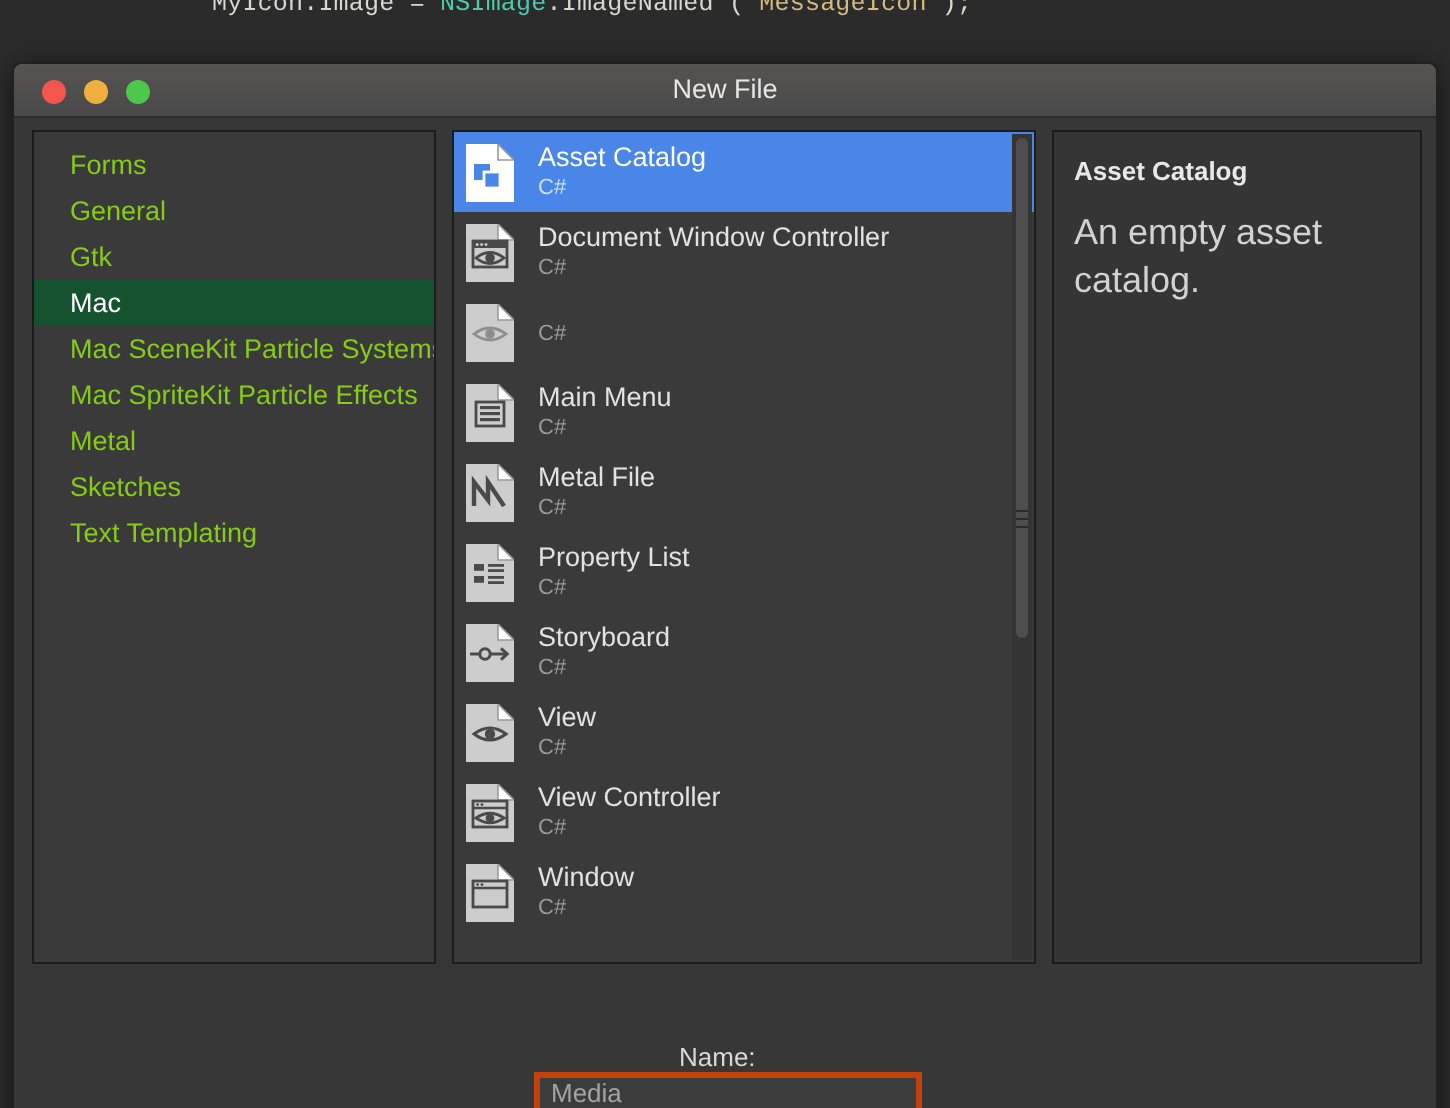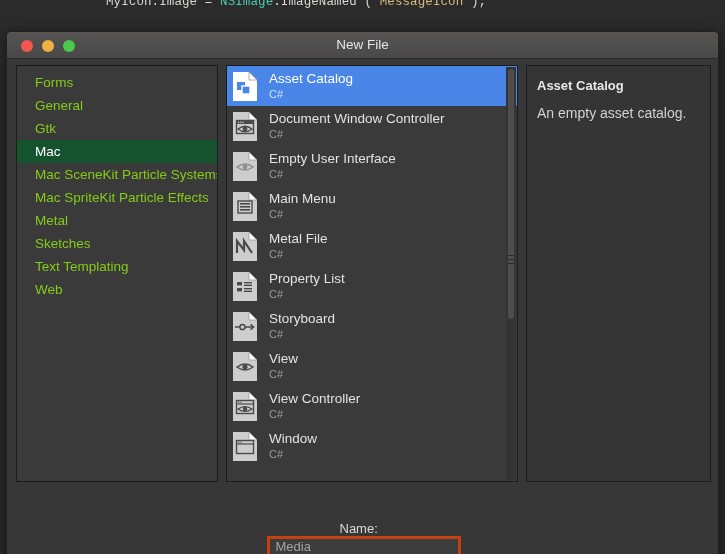--- a/index.html
+++ b/index.html
@@ -166,21 +166,21 @@
     padding: 12px 10px;
     background: #353535;
   }
   #detail-title {
     font-size: 13px;
     font-weight: bold;
     color: #e8e8e8;
     margin-bottom: 11px;
   }
   #detail-desc {
-    font-size: 14px;
+    font-size: 18px;
     color: #d2d2d2;
     line-height: 1.35;
   }
 
   
   #name-row {
     position: absolute; left: 9px; top: 462px;
     width: 695px; height: 22px;
     display: flex; align-items: center; flex-direction: column;
   }
@@ -251,21 +251,20 @@
       <div id="categories" class="pane-border">
           <div class="cat-item">Forms</div>
           <div class="cat-item">General</div>
           <div class="cat-item">Gtk</div>
           <div class="cat-item selected">Mac</div>
           <div class="cat-item">Mac SceneKit Particle Systems</div>
           <div class="cat-item">Mac SpriteKit Particle Effects</div>
           <div class="cat-item">Metal</div>
           <div class="cat-item">Sketches</div>
           <div class="cat-item">Text Templating</div>
-          <div class="cat-item">Web</div>
         </div>
 
       <div id="templates-wrap" class="pane-border">
         <div id="templates-scroll">
             <div class="tpl-item selected">
               <div class="tpl-icon">
                 <div class="doc">
                   <svg width="24" height="29" viewBox="0 0 24 29">
                     <path d="M0 0 H16 L24 8 V29 H0 Z" fill="#ffffff"></path>
                     <path d="M16 0 L24 8 H16 Z" fill="#ffffff"></path>
@@ -308,21 +307,20 @@
                   <svg width="24" height="29" viewBox="0 0 24 29">
                     <path d="M0 0 H16 L24 8 V29 H0 Z" fill="#cdcdcd"></path>
                     <path d="M16 0 L24 8 H16 Z" fill="#ffffff"></path>
                     <path d="M16 0 L24 8 H16 Z" fill="none" stroke="#9a9a9a" stroke-width="0.8"></path>
                     <path d="M4 15 Q12 9 20 15 Q12 21 4 15 Z" fill="none" stroke="#8e8e8e" stroke-width="1.4"></path>
                     <circle cx="12" cy="15" r="2.4" fill="#8e8e8e"></circle>
                   </svg>
                 </div>
               </div>
               <div class="tpl-labels">
-                <div class="tpl-name">Empty User Interface</div>
                 <div class="tpl-lang">C#</div>
               </div>
             </div>
             <div class="tpl-item">
               <div class="tpl-icon">
                 <div class="doc">
                   <svg width="24" height="29" viewBox="0 0 24 29">
                     <path d="M0 0 H16 L24 8 V29 H0 Z" fill="#cdcdcd"></path>
                     <path d="M16 0 L24 8 H16 Z" fill="#ffffff"></path>
                     <path d="M16 0 L24 8 H16 Z" fill="none" stroke="#9a9a9a" stroke-width="0.8"></path>

